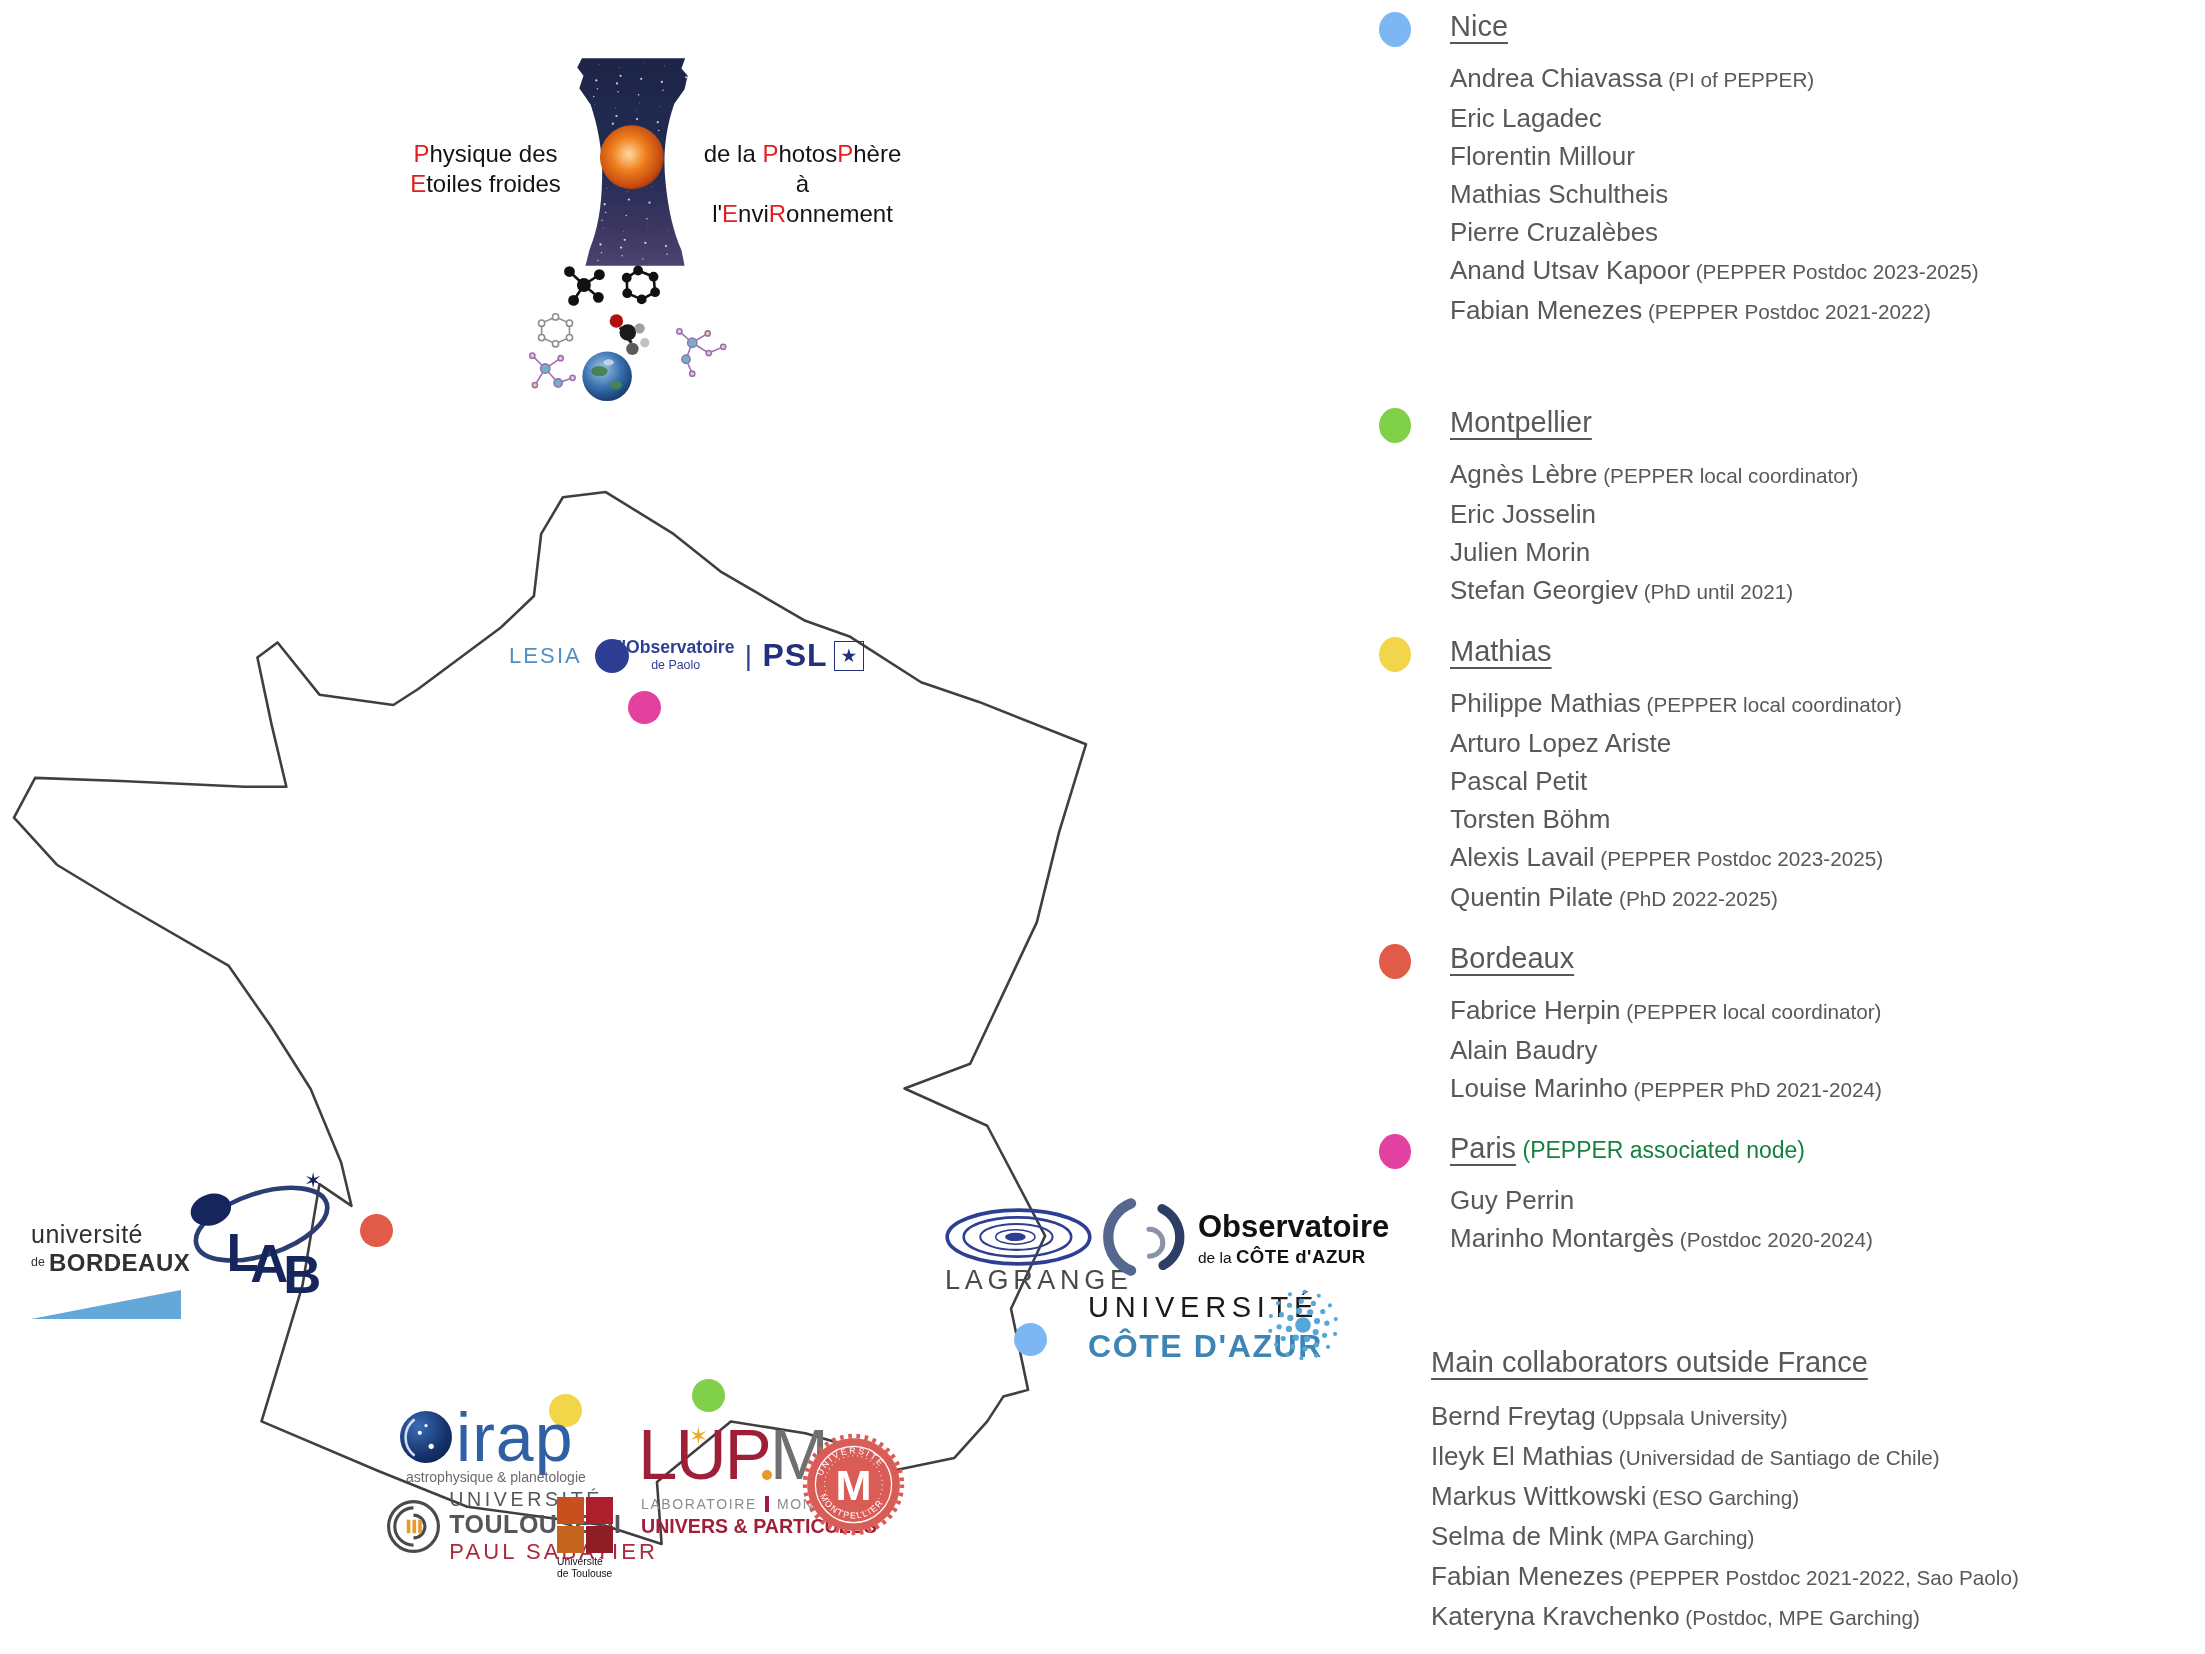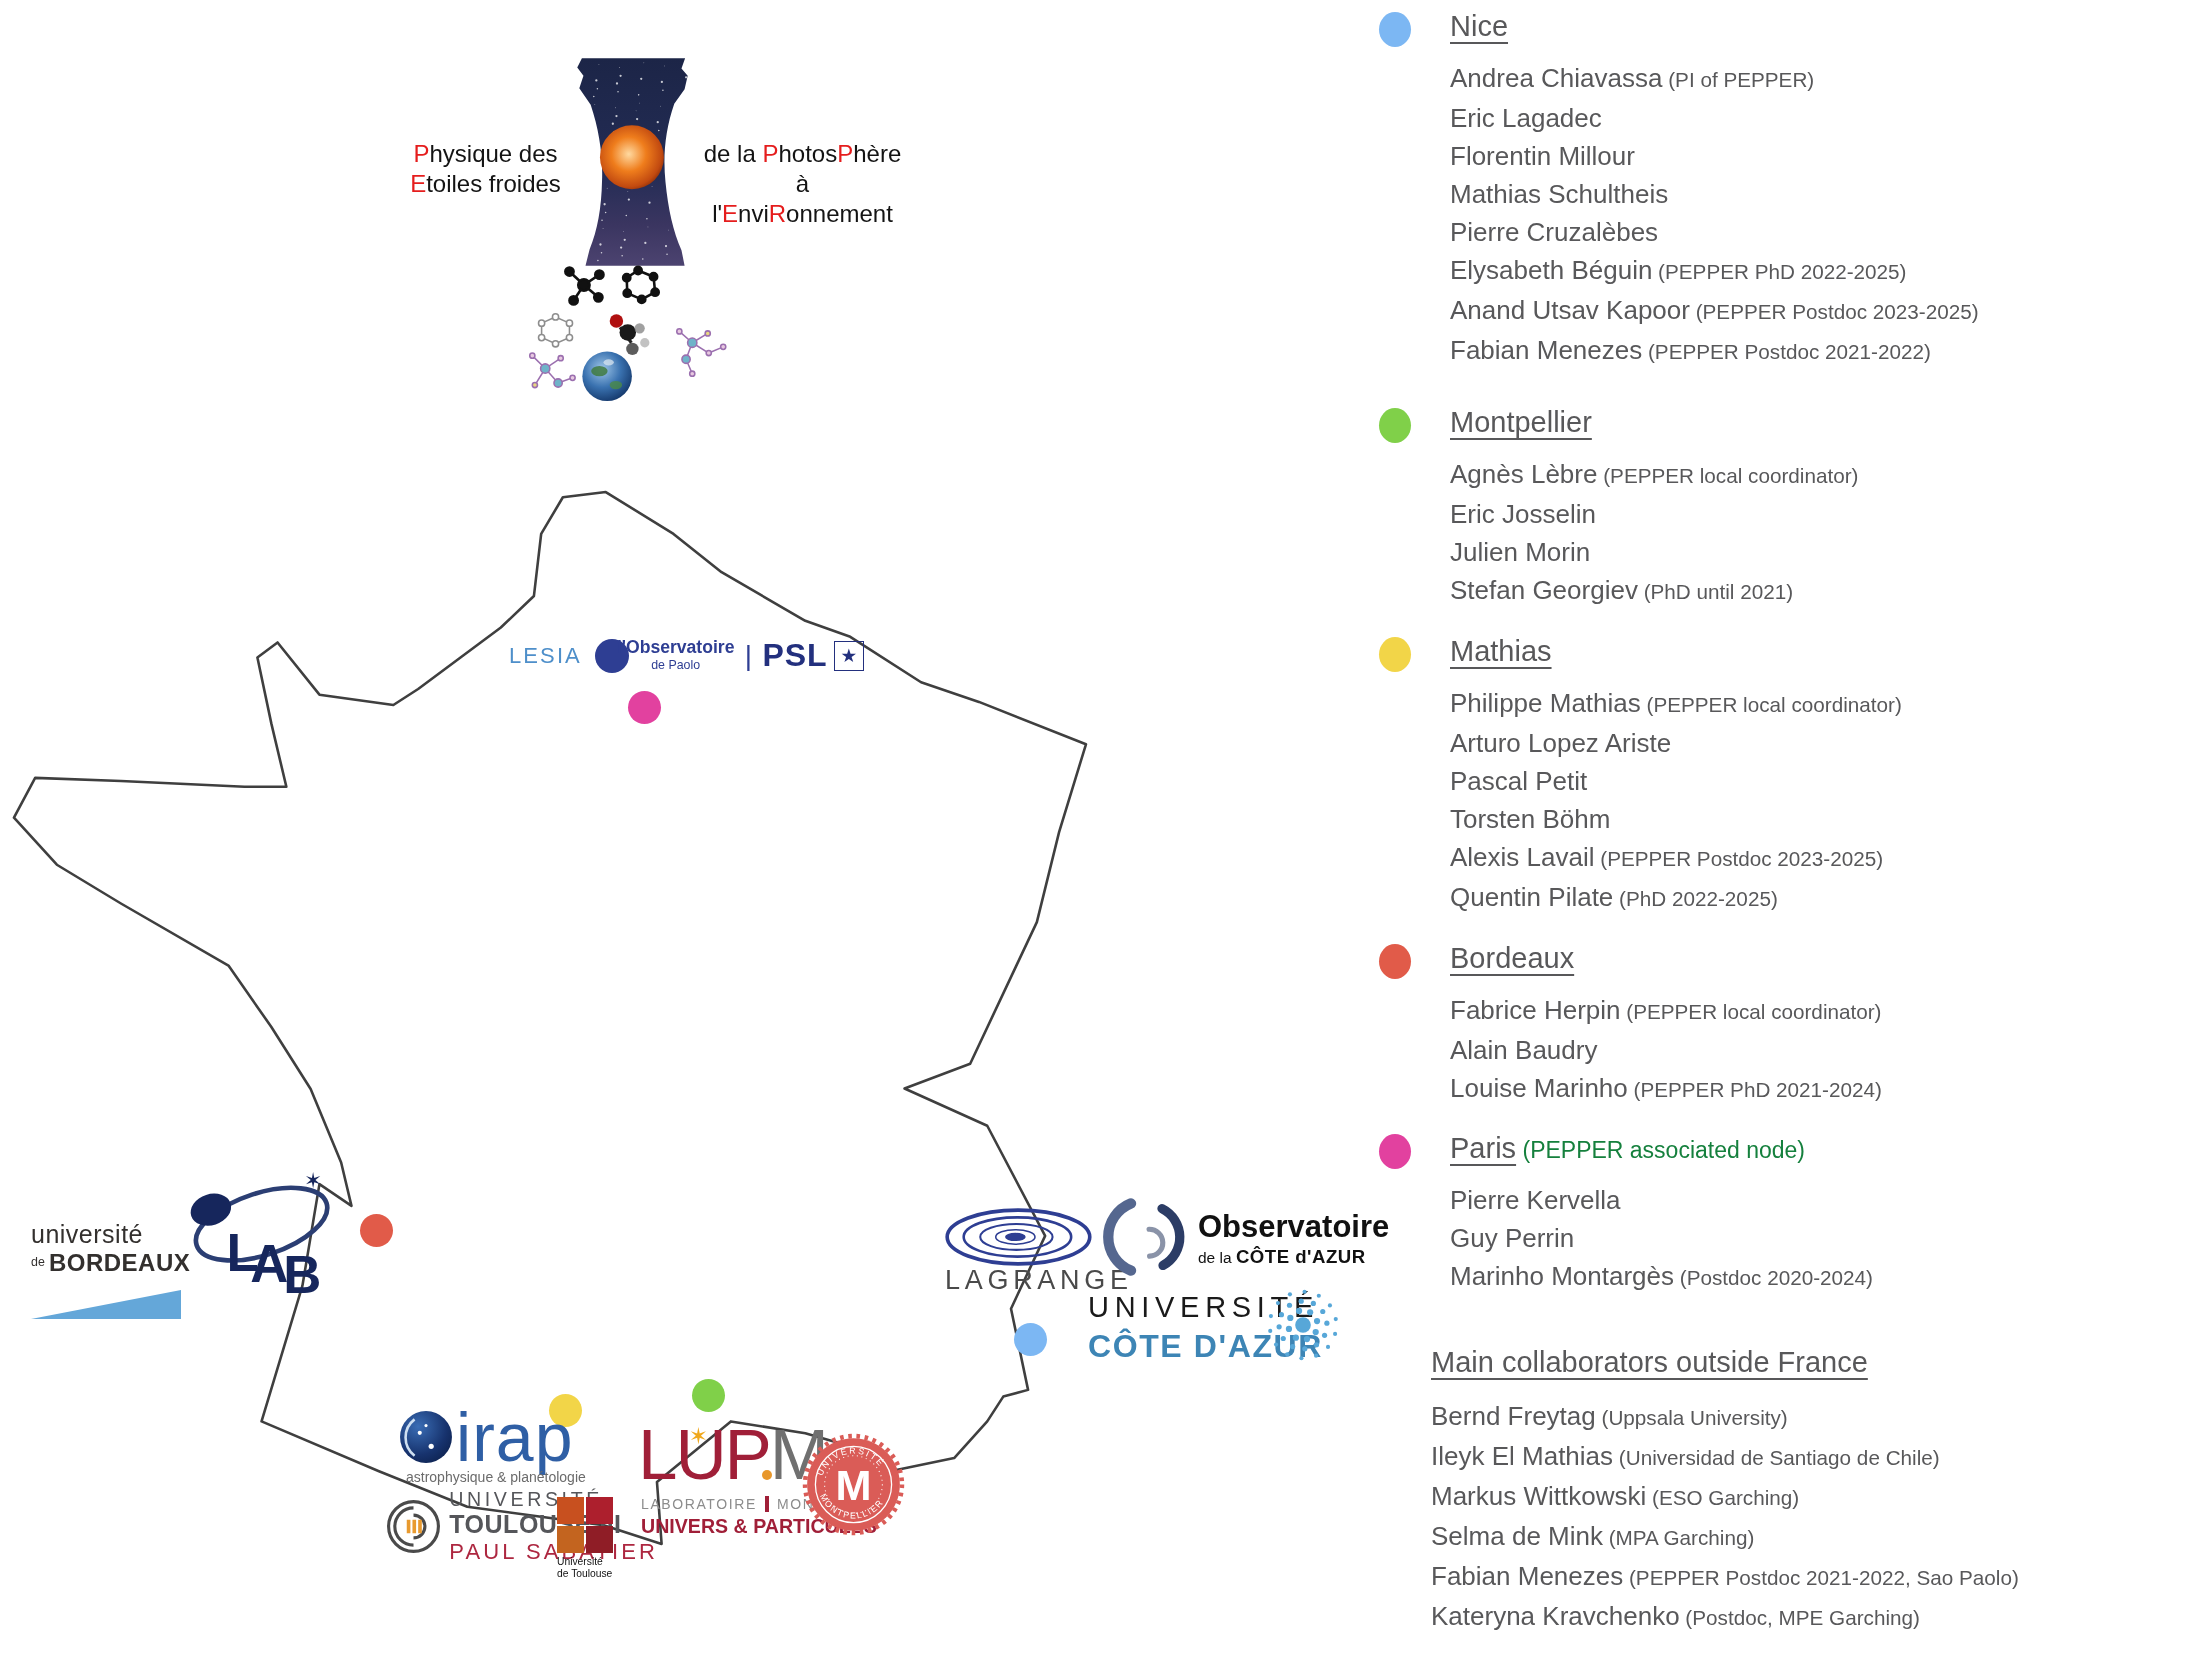--- a/index.html
+++ b/index.html
@@ -495,21 +495,20 @@
   <div id="legend">
       <div class="section" style="top: 8.3px;">
         <span class="dot" style="background: rgb(124, 183, 243);"></span>
         <div class="sec-body">
           <div class="head"><span class="city">Nice</span></div>
           <div class="member"><span class="name">Andrea Chiavassa</span><span class="note"> (PI of PEPPER)</span></div>
           <div class="member"><span class="name">Eric Lagadec</span></div>
           <div class="member"><span class="name">Florentin Millour</span></div>
           <div class="member"><span class="name">Mathias Schultheis</span></div>
           <div class="member"><span class="name">Pierre Cruzalèbes</span></div>
-          <div class="member"><span class="name">Elysabeth Béguin</span><span class="note"> (PEPPER PhD 2022-2025)</span></div>
           <div class="member"><span class="name">Anand Utsav Kapoor</span><span class="note"> (PEPPER Postdoc 2023-2025)</span></div>
           <div class="member"><span class="name">Fabian Menezes</span><span class="note"> (PEPPER Postdoc 2021-2022)</span></div>
         </div>
       </div>
       <div class="section" style="top: 404px;">
         <span class="dot" style="background: rgb(128, 208, 73);"></span>
         <div class="sec-body">
           <div class="head"><span class="city">Montpellier</span></div>
           <div class="member"><span class="name">Agnès Lèbre</span><span class="note"> (PEPPER local coordinator)</span></div>
           <div class="member"><span class="name">Eric Josselin</span></div>
@@ -535,21 +534,20 @@
           <div class="head"><span class="city">Bordeaux</span></div>
           <div class="member"><span class="name">Fabrice Herpin</span><span class="note"> (PEPPER local coordinator)</span></div>
           <div class="member"><span class="name">Alain Baudry</span></div>
           <div class="member"><span class="name">Louise Marinho</span><span class="note"> (PEPPER PhD 2021-2024)</span></div>
         </div>
       </div>
       <div class="section" style="top: 1130px;">
         <span class="dot" style="background: rgb(226, 65, 159);"></span>
         <div class="sec-body">
           <div class="head"><span class="city">Paris</span><span class="hnote"> (PEPPER associated node)</span></div>
-          <div class="member"><span class="name">Pierre Kervella</span></div>
           <div class="member"><span class="name">Guy Perrin</span></div>
           <div class="member"><span class="name">Marinho Montargès</span><span class="note"> (Postdoc 2020-2024)</span></div>
         </div>
       </div>
     </div>
 
   <div id="outside">
     <div class="head"><span class="city">Main collaborators outside France</span></div>
     <div id="outside-list">
         <div class="member"><span class="name">Bernd Freytag</span><span class="note"> (Uppsala University)</span></div>

